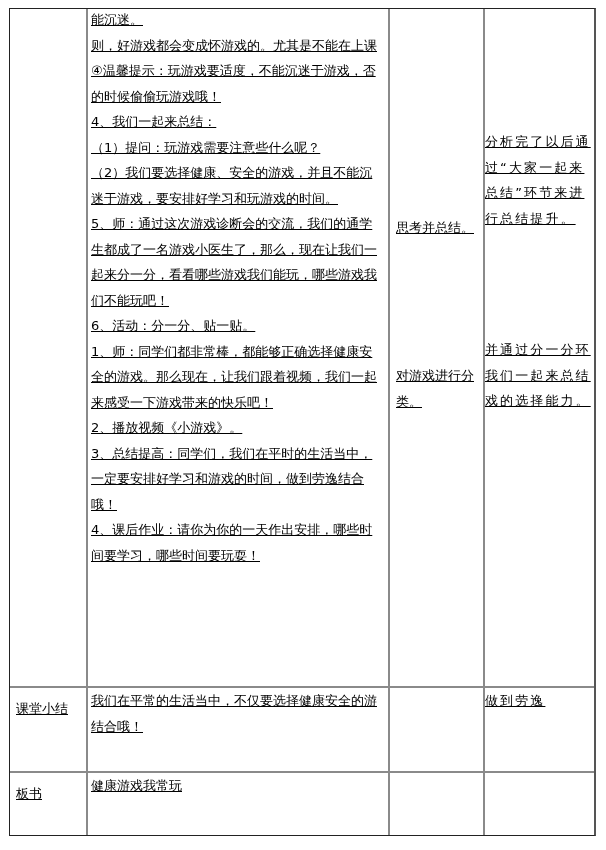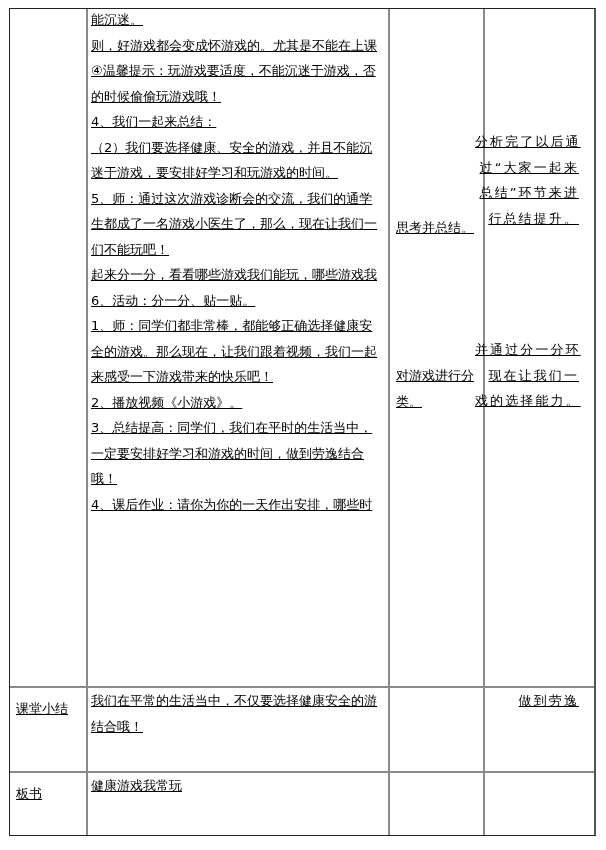--- a/index.html
+++ b/index.html
@@ -8,72 +8,74 @@
   .tbl { position:absolute; left:9px; top:8px; width:587px; height:828px;
          border-top:1px solid #222; border-left:1px solid #222;
          border-right:2px solid #555; border-bottom:1px solid #222; box-sizing:border-box; }
   .vline { position:absolute; top:0; bottom:0; width:2px; background:#8a8a8a; }
   .hline { position:absolute; left:0; right:0; height:2px; background:#8a8a8a; }
   .cell { position:absolute; font-size:13px; line-height:25.5px; box-sizing:border-box;text-decoration:underline; }
   .cell p { margin:0; white-space:nowrap; }
   .c-label { left:6px;margin-top:8px; }
   .c-main { left:81px; width:300px; padding-left:0; }
   .c-stu { left:386px; width:92px; }
-  .c-intent { left:465px; width:104px; letter-spacing:2.1px;text-align:right; }
+  .c-intent { left:475px; width:104px; letter-spacing:2.1px; }
 </style>
 </head>
 <body>
 
 <div class="tbl">
   <div class="vline" style="left:76px"></div>
   <div class="vline" style="left:378px"></div>
   <div class="vline" style="left:473px"></div>
   <div class="hline" style="top:677px"></div>
   <div class="hline" style="top:762px"></div>
 
   <div class="cell c-main" style="top:-2px">
     <p>能沉迷。</p>
     <p>则，好游戏都会变成怀游戏的。尤其是不能在上课</p>
     <p>④温馨提示：玩游戏要适度，不能沉迷于游戏，否</p>
     <p>的时候偷偷玩游戏哦！</p>
     <p>4、我们一起来总结：</p>
+    <p>（1）提问：玩游戏需要注意些什么呢？</p>
     <p>（2）我们要选择健康、安全的游戏，并且不能沉</p>
     <p>迷于游戏，要安排好学习和玩游戏的时间。</p>
     <p>5、师：通过这次游戏诊断会的交流，我们的通学</p>
     <p>生都成了一名游戏小医生了，那么，现在让我们一</p>
+    <p>起来分一分，看看哪些游戏我们能玩，哪些游戏我</p>
     <p>们不能玩吧！</p>
-    <p>起来分一分，看看哪些游戏我们能玩，哪些游戏我</p>
     <p>6、活动：分一分、贴一贴。</p>
     <p>1、师：同学们都非常棒，都能够正确选择健康安</p>
     <p>全的游戏。那么现在，让我们跟着视频，我们一起</p>
     <p>来感受一下游戏带来的快乐吧！</p>
     <p>2、播放视频《小游戏》。</p>
     <p>3、总结提高：同学们，我们在平时的生活当中，</p>
     <p>一定要安排好学习和游戏的时间，做到劳逸结合</p>
     <p>哦！</p>
     <p>4、课后作业：请你为你的一天作出安排，哪些时</p>
+    <p>间要学习，哪些时间要玩耍！</p>
   </div>
 
   <div class="cell c-stu" style="top:206px">
     <p>思考并总结。</p>
   </div>
   <div class="cell c-stu" style="top:354px">
     <p>对游戏进行分</p>
     <p>类。</p>
   </div>
 
   <div class="cell c-intent" style="top:120px">
     <p>分析完了以后通</p>
     <p>过“大家一起来</p>
     <p>总结”环节来进</p>
     <p>行总结提升。</p>
   </div>
   <div class="cell c-intent" style="top:328px">
     <p>并通过分一分环</p>
-    <p>现在让我们一</p>
+    <p>我们一起来总结</p>
     <p>戏的选择能力。</p>
   </div>
 
   <div class="cell c-label" style="top:679px">
     <p>课堂小结</p>
   </div>
   <div class="cell c-main" style="top:679px">
     <p>我们在平常的生活当中，不仅要选择健康安全的游</p>
     <p>结合哦！</p>
   </div>

